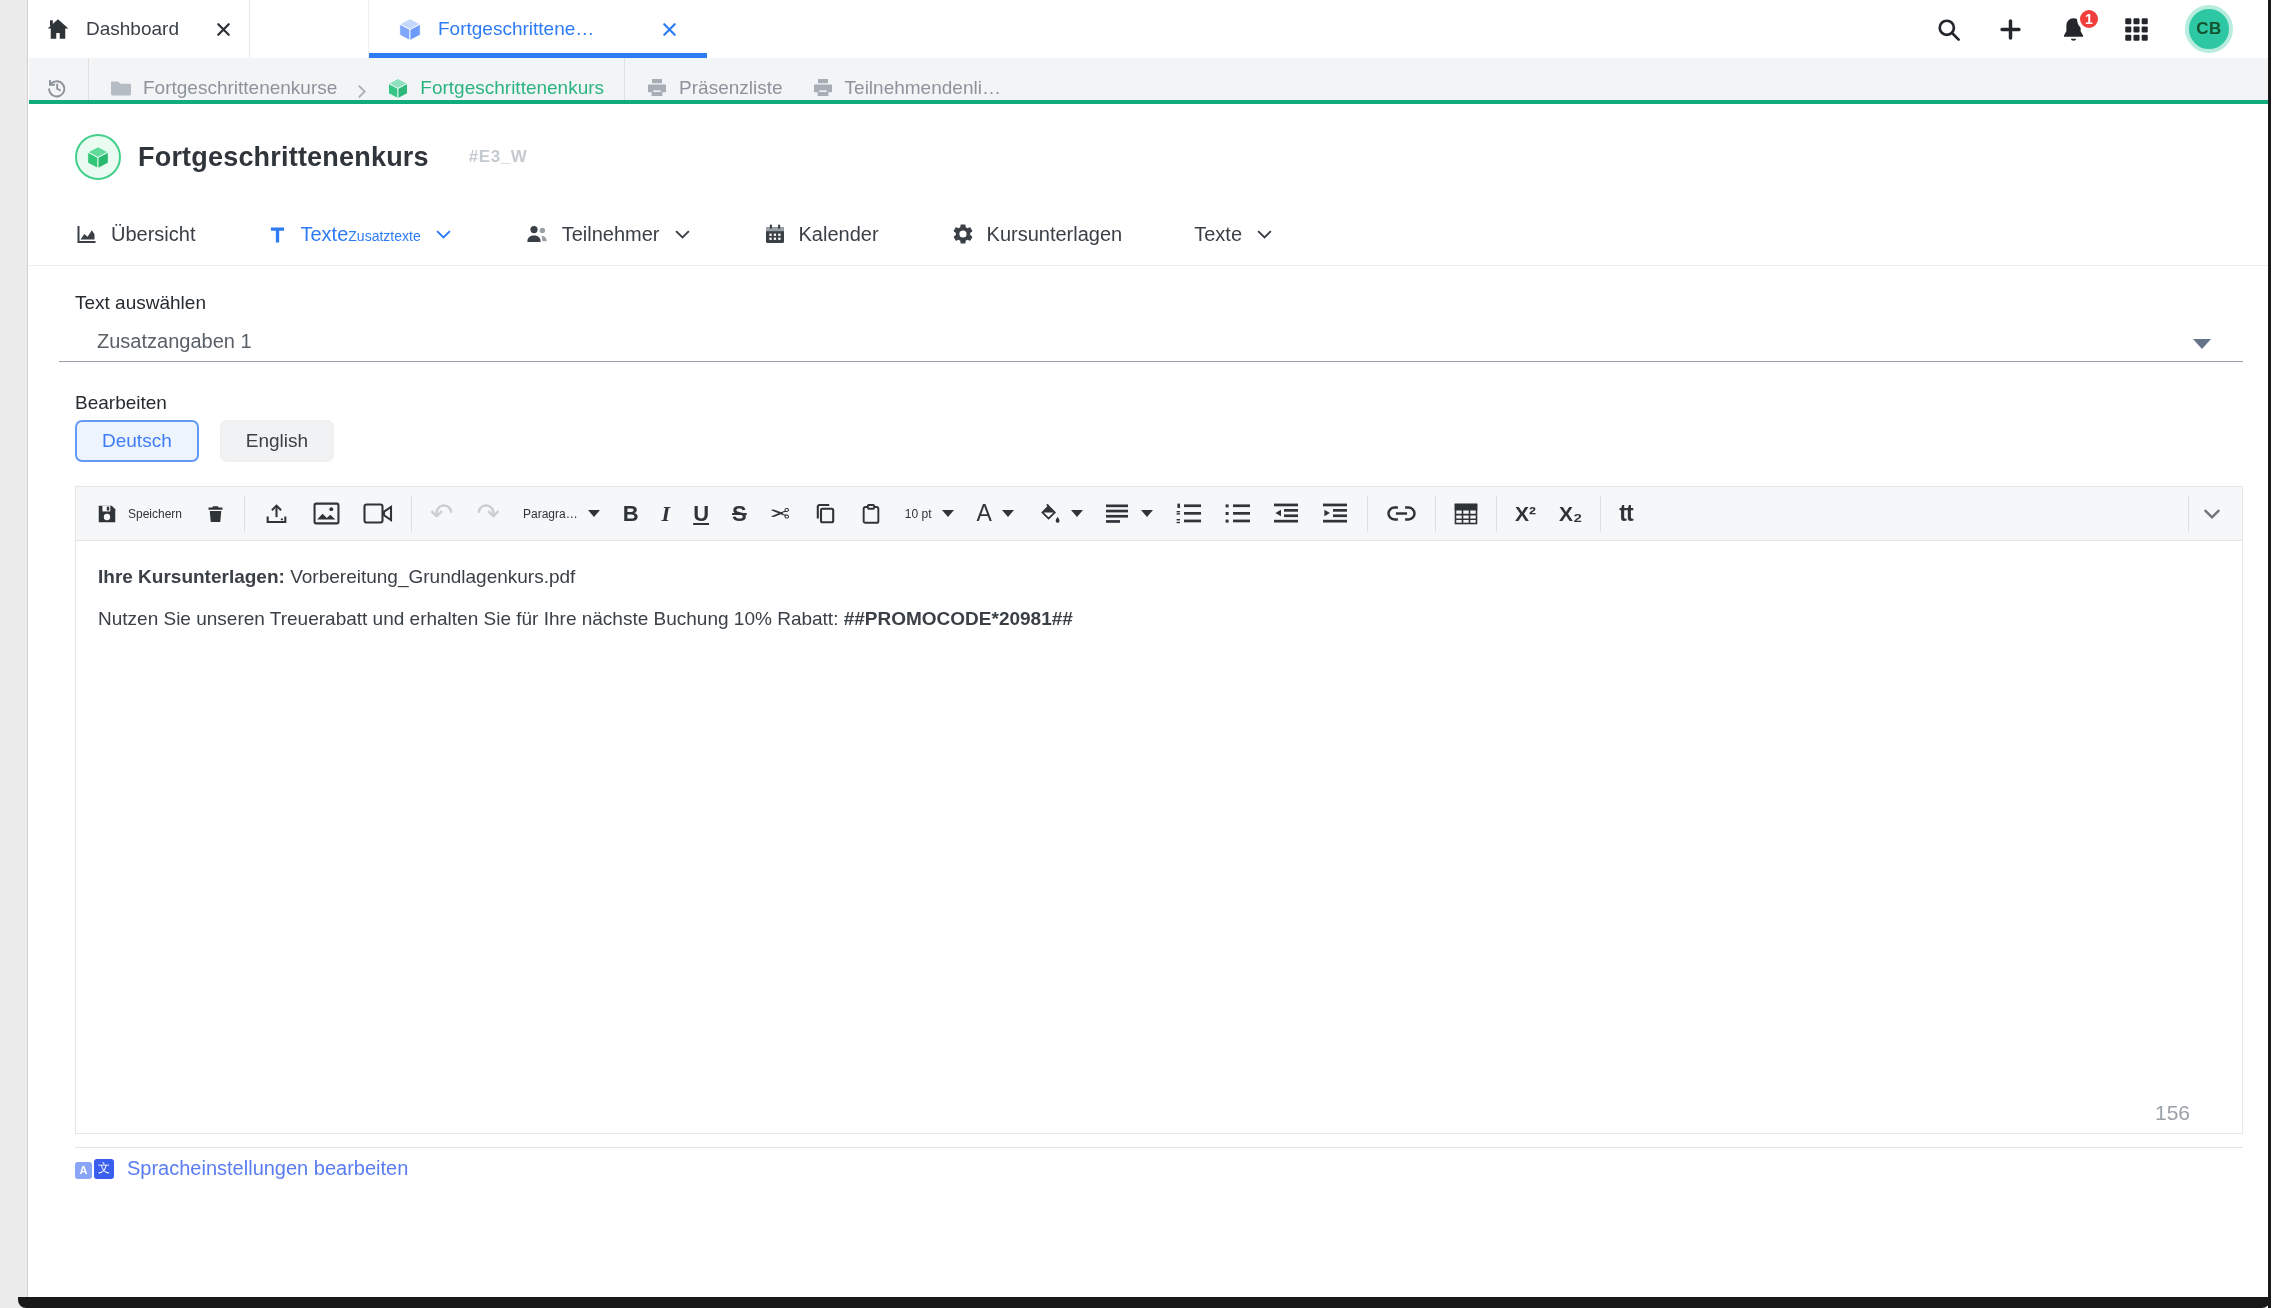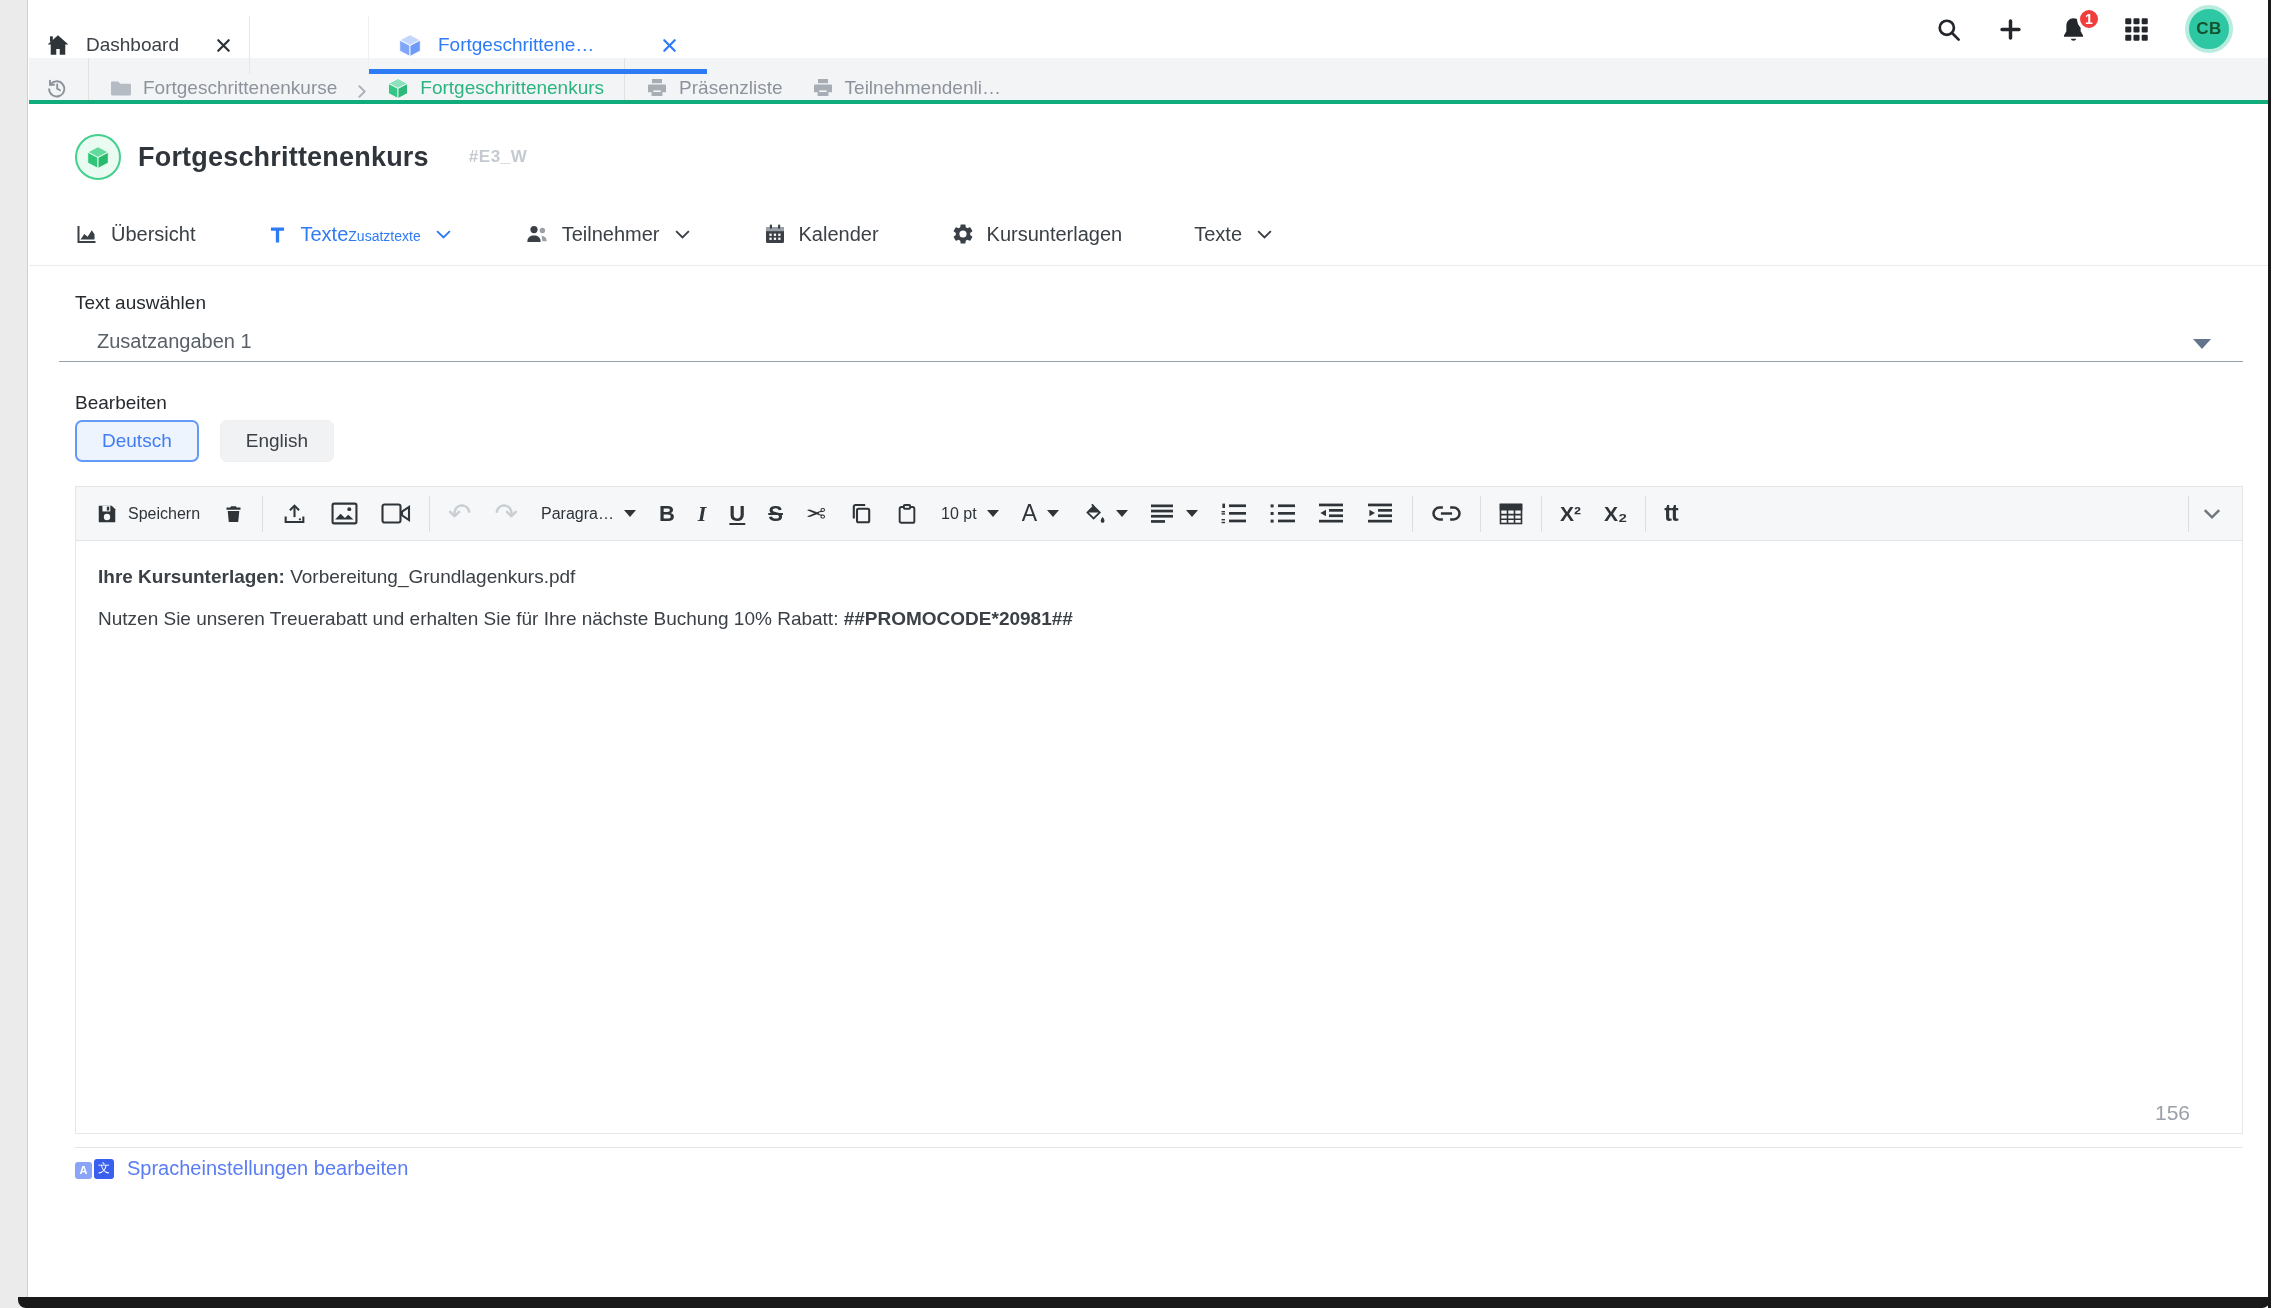--- a/index.html
+++ b/index.html
@@ -9,21 +9,21 @@
   button{background:none;border:0;font:inherit;cursor:pointer;color:inherit}
 
   
   .left-strip{position:absolute;left:0;top:0;width:28px;height:1308px;background:#ebebeb;border-right:1px solid #d0d0d0}
   .frame-right{position:absolute;left:2268px;top:0;width:3px;height:1308px;background:#191919}
   .frame-bottom{position:absolute;left:18px;top:1297px;width:2252px;height:11px;background:#191919;border-radius:0 0 8px 8px}
   .app{position:absolute;left:29px;top:0;width:2239px;height:1297px;background:#fff}
 
   
   .tabstrip{position:relative;height:58px;background:#fff}
-  .wtab{position:absolute;top:16px;height:58px;display:flex;align-items:center;cursor:pointer}
+  .wtab{position:absolute;top:0;height:58px;display:flex;align-items:center;cursor:pointer}
   .wtab.t0{left:0;width:221px;border-right:1px solid #e7e7e7;padding:0 16px;gap:15px}
   .wtab.t1{left:339px;width:339px;padding:0 28px;gap:15px;border-left:1px solid #f0f0f0}
   .wtab.t1::after{content:"";position:absolute;left:0;right:0;bottom:0;height:5px;background:#2e7bf6}
   .wtab-label{font-size:19px;color:#3b4147;white-space:nowrap}
   .wtab.t1 .wtab-label{color:#2e7bf6}
   .wtab-close{margin-left:auto;color:#2c3136;display:flex}
   .wtab.t1 .wtab-close{color:#2e7bf6}
   .top-icons{position:absolute;right:0;top:0;height:58px;display:flex;align-items:center;gap:35px;padding-right:35px}
   .top-icons>*{cursor:pointer}
   .bell-wrap{position:relative}
@@ -65,21 +65,21 @@
   .lang-row{margin-top:6px;display:flex;gap:21px}
   .lang{height:42px;padding:0 25px;border-radius:7px;font-size:19px;display:flex;align-items:center}
   .lang.de{border:2px solid #639af8;background:#edf4fe;color:#3f7cf5}
   .lang.en{border:1px solid #efefef;background:#f1f2f3;color:#3b4147}
 
   
   .editor{position:relative;margin-top:24px;height:648px;border:1px solid #e4e6e8;background:#fff}
   .ed-toolbar{height:54px;background:#f6f7f8;border-bottom:1px solid #e2e4e6;display:flex;align-items:center;padding:0 20px;gap:23px}
   .tbtn{display:flex;align-items:center;color:#2f3439;flex:none}
   .tb-sep{width:1px;height:36px;background:#dcdee0;flex:none;margin:0 -5px}
-  .tb-text{font-size:16px;color:#2f3439}
+  .tb-text{font-size:12px;color:#2f3439}
   .caret{width:0;height:0;border-left:6.5px solid transparent;border-right:6.5px solid transparent;border-top:7.5px solid #2f3439;margin-left:10px}
   .gl-b{font-size:22px;font-weight:800}
   .gl-i{font-size:22px;font-style:italic;font-family:"Liberation Serif",serif;font-weight:bold}
   .gl-u{font-size:22px;text-decoration:underline;font-weight:600}
   .gl-s{font-size:22px;text-decoration:line-through;font-weight:600}
   .gl-sc{font-size:24px;transform:scaleX(-1)}
   .gl-undo{font-size:28px;color:#c9ced3;line-height:1}
   .gl-sup,.gl-sub{font-size:21px;font-weight:600}
   .gl-tt{font-size:23px;font-weight:bold;letter-spacing:-1px}
   .tb-more{margin-left:auto;display:flex;align-items:center;gap:18px}

